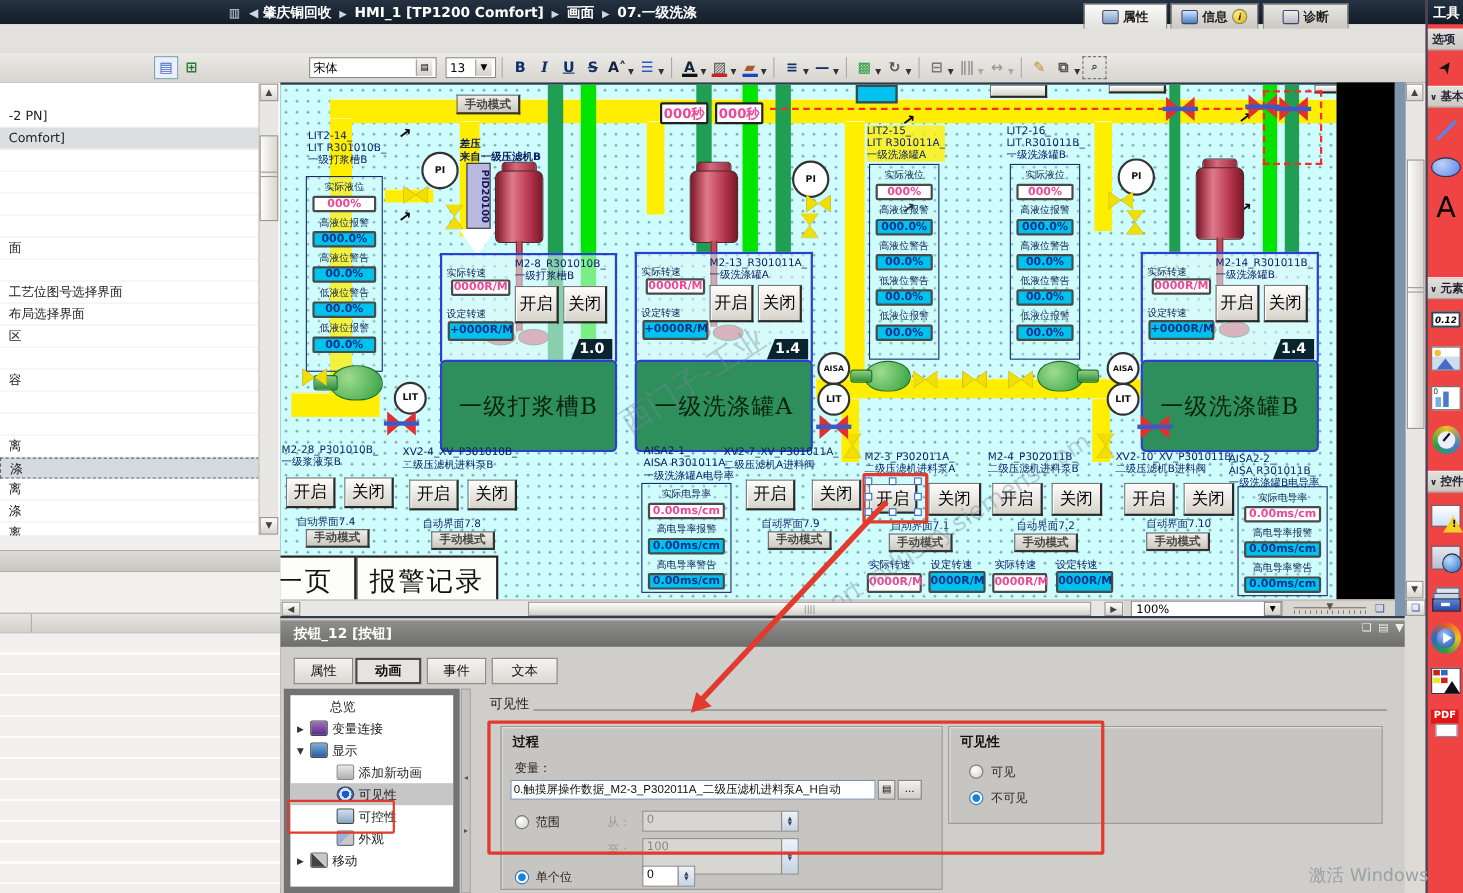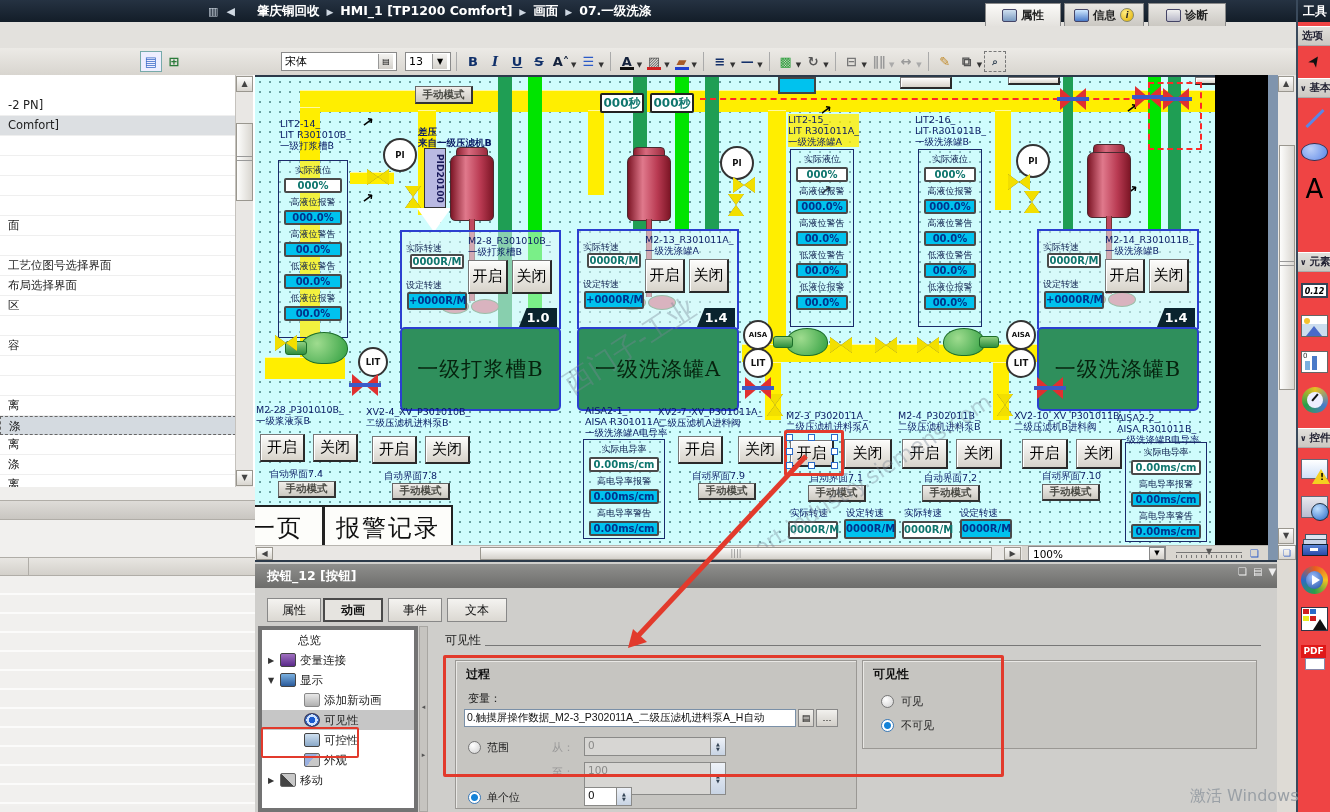--- a/index.html
+++ b/index.html
@@ -40,21 +40,21 @@
   .dv-rows{height:230px;background:repeating-linear-gradient(180deg,#f1f0ee 0 17px,#fbfbfa 17px 19px)}
 
   
   #canvas{left:255px;top:75px;width:960px;height:470px;background-color:#cffdfd;background-image:radial-gradient(circle,#69a0a0 1px,transparent 1.1px);background-size:10px 10px;overflow:hidden;border-top:2px solid #2c3a4a}
   .pipe{position:absolute;background:#ffee00;box-shadow:inset 0 1px 0 #fff8a0}
   .gpipe{position:absolute}
   .ctag{font-size:9.5px;line-height:11px;color:#0a1c66;white-space:nowrap}
   .lvlp{position:absolute;border:1px solid #1a2a6a;padding:1px 3px 0;box-sizing:border-box;background:rgba(207,253,253,.25)}
   .flbl{font-size:9px;color:#10214f;text-align:center;white-space:nowrap;margin-top:2px}
   .fld{border:2px solid #4a4a4a;background:#00c2ee;color:#00348c;font-weight:bold;font-size:10px;line-height:11px;text-align:center;height:15px;box-sizing:border-box;border-radius:2px;margin:1px 2px 3px}
-  .fld.white{background:#fff;color:#0f766e}
+  .fld.white{background:#fff;color:#ec4899}
   .hbtn{background:linear-gradient(180deg,#fdfdfc,#d7d3ca);border:1px solid #777;border-right:2px solid #2a2a2a;border-bottom:2px solid #2a2a2a;box-shadow:inset 1px 1px 0 #fff;font-size:15px;color:#000;display:flex;align-items:center;justify-content:center;box-sizing:border-box}
   .mode{background:linear-gradient(180deg,#f0eeea,#ccc9c1);border:1px solid #666;border-right:2px solid #333;border-bottom:2px solid #333;font-size:10.5px;font-weight:bold;color:#4a4a44;display:flex;align-items:center;justify-content:center;box-sizing:border-box}
   .badge{background:#0a232e;color:#fff;font-weight:bold;font-size:13px;display:flex;align-items:center;justify-content:center;clip-path:polygon(20% 0,100% 0,100% 100%,0 100%)}
   .tank{position:absolute;background:#2f8f5c;border:2px solid #2b3fd0;border-radius:5px;color:#06230e;display:flex;align-items:center;justify-content:center;font-size:21px;letter-spacing:1px;font-family:"DejaVu Serif","Liberation Serif",serif}
   .mpanel{position:absolute;border:2px solid #2b3fd0;border-bottom:none;background:rgba(222,248,248,.55)}
   .motor{position:absolute;background:linear-gradient(90deg,#7d1626,#e0798c 35%,#b93a52 70%,#7d1626);border:1px solid #4a2a30;border-radius:7px 7px 5px 5px}
   .mcap{position:absolute;background:linear-gradient(90deg,#8d2030,#d86a7e 40%,#9d2a3e);border:1px solid #4a2a30;border-radius:4px 4px 0 0}
   .shaft{position:absolute;background:#c04a60;border-left:1px solid #733;border-right:1px solid #733}
   .prop{position:absolute;display:flex}
   .prop i{width:26px;height:13px;background:#d2607a;border:1px solid #4a7a4a;border-radius:50%;margin-right:2px}
@@ -92,21 +92,21 @@
   .slider .ticks{position:absolute;left:0;right:0;top:6px;height:3px;background:repeating-linear-gradient(90deg,#777 0 1px,transparent 1px 5px)}
   .slider .knob{position:absolute;top:-2px;left:30px;font-size:8px;color:#555}
 
   
   #inspector{left:255px;top:560px;width:1022px;height:252px;background:#cfcecb;border-top:2px solid #2c3a4a}
   #insp-title{position:absolute;left:0;top:2px;width:1022px;height:24px;background:linear-gradient(#8f8f8d,#6d6d6b);color:#fff;font-weight:bold;font-size:12.5px;line-height:24px;padding-left:12px;box-sizing:border-box}
   .sidetab{position:absolute;top:3px;height:23px;display:flex;align-items:center;justify-content:center;font-size:11.5px;font-weight:bold;color:#222;background:linear-gradient(#e9e7e3,#cbc8c2);border:1px solid #888;border-bottom:none;box-sizing:border-box;gap:4px}
   .sidetab.active{background:linear-gradient(#fbfaf8,#e4e2de)}
   .itab{position:absolute;top:36px;height:24px;background:linear-gradient(#f4f3f0,#dbd8d2);border:1px solid #888;box-sizing:border-box;display:flex;align-items:center;justify-content:center;font-size:12px;color:#111}
   .itab.active{border:2px solid #4a4a4a;font-weight:bold;background:#e6e4e0}
-  #itree{position:absolute;left:3px;top:64px;width:160px;height:186px;background:#fff;border:4px solid #737373;overflow:hidden;box-sizing:border-box}
+  #itree{position:absolute;left:3px;top:64px;width:160px;height:186px;background:#fff;border:6px solid #737373;overflow:hidden;box-sizing:border-box}
   .itrow{height:20px;display:flex;align-items:center;font-size:11.5px;color:#222;padding-left:6px;white-space:nowrap}
   .itrow.sel{background:#c6c6c6}
   .itrow.ind{padding-left:30px}
   .iarr{width:12px;font-size:8px;color:#333}
   .iicon{width:14px;height:12px;margin-right:4px;border-radius:2px;flex:0 0 14px}
   .icon-tagcon{background:linear-gradient(#a070c0,#5a2a8a);border:1px solid #444}
   .icon-display{background:linear-gradient(#7ab0e0,#2a5a9a);border:1px solid #444}
   .icon-addanim{background:linear-gradient(#e8e8e8,#b0b0b0);border:1px solid #888}
   .icon-eye{background:radial-gradient(circle at 50% 50%,#1a5ad0 35%,#cfe2ff 36%,#cfe2ff 60%,#3a6ac0 61%);border:1px solid #335;border-radius:50%}
   .icon-oper{background:linear-gradient(#cfe0f0,#8aa8c8);border:1px solid #444}
@@ -141,21 +141,21 @@
   #activate{position:absolute;left:1190px;top:786px;font-size:16px;color:#9aa0a6;z-index:70;white-space:nowrap}
 </style>
 </head>
 <body>
 
 <div id="app">
 
   <div class="abs" id="titlebar">
     <span class="tb-ico" style="margin-left:208px">▥</span>
     <span class="tb-ico">◀</span>
-    <span style="margin-left:18px">
+    <span style="">
       <span>肇庆铜回收</span><span class="bc-sep">▶</span><span>HMI_1 [TP1200 Comfort]</span><span class="bc-sep">▶</span><span>画面</span><span class="bc-sep">▶</span><span>07.一级洗涤</span>
     </span>
     <span style="position:absolute;right:108px;display:flex">
       <span class="winbtn">—</span>
       <span class="winbtn">▢</span>
       <span class="winbtn">▣</span>
       <span class="winbtn">×</span>
     </span>
   </div>
 

